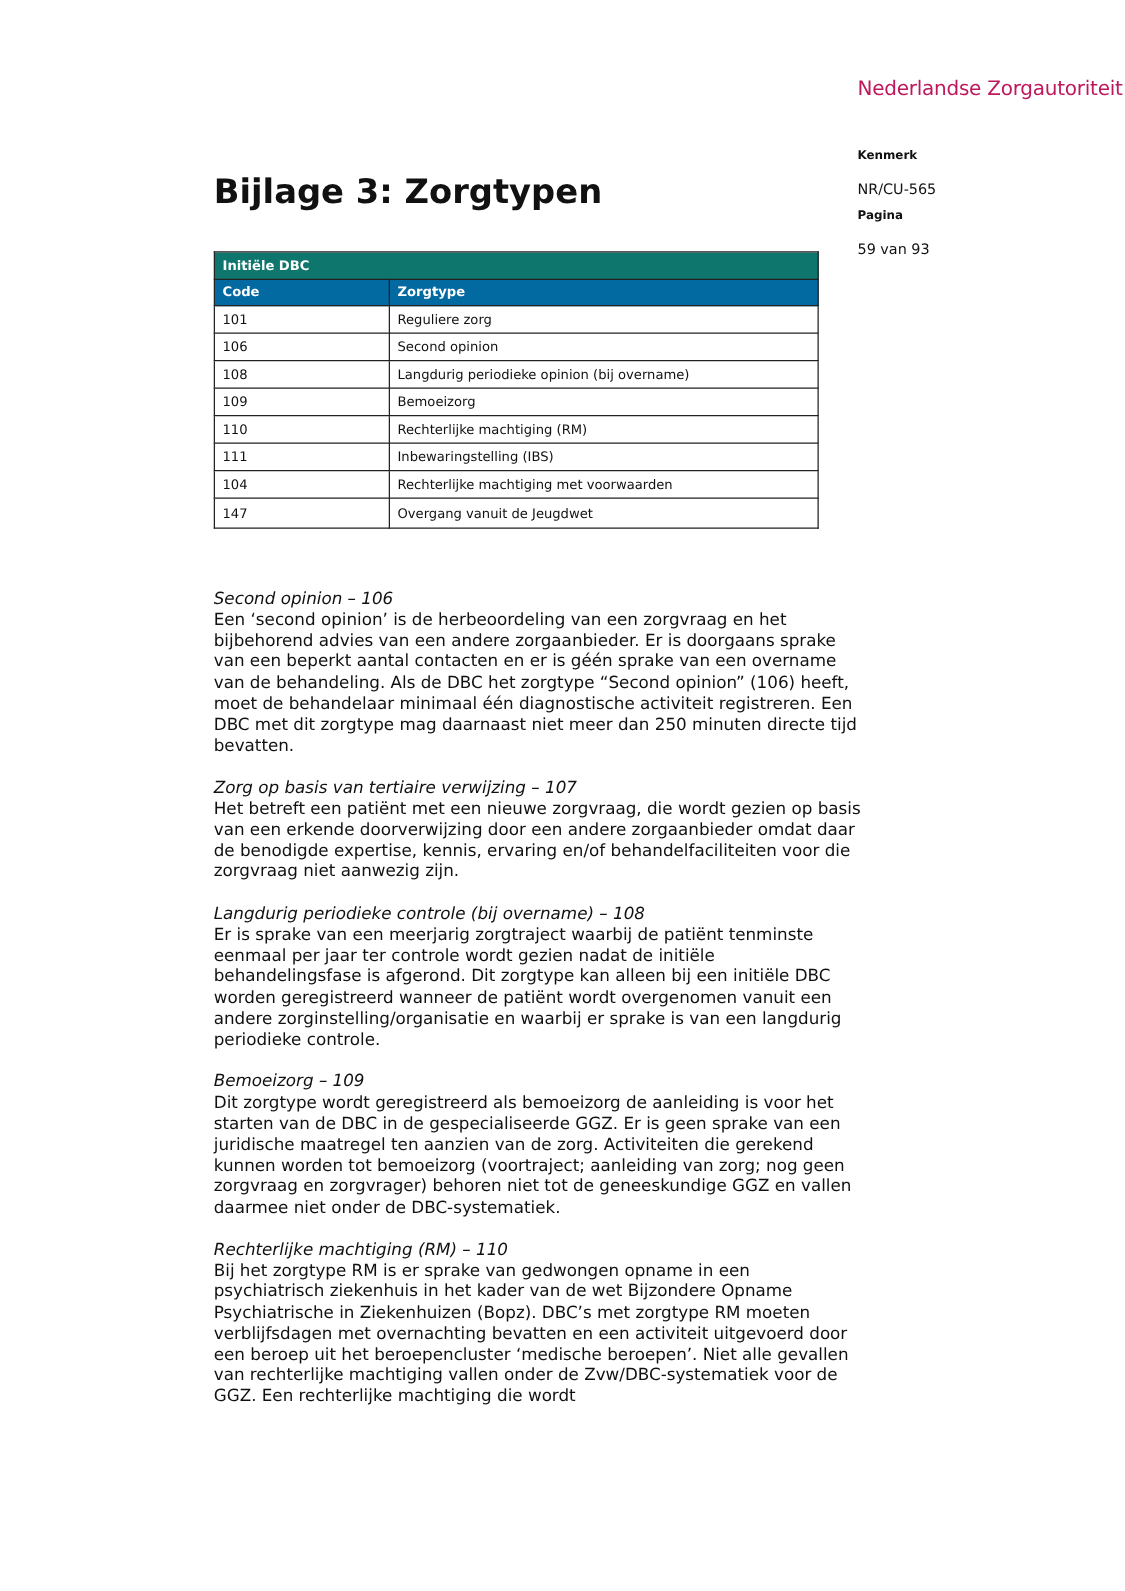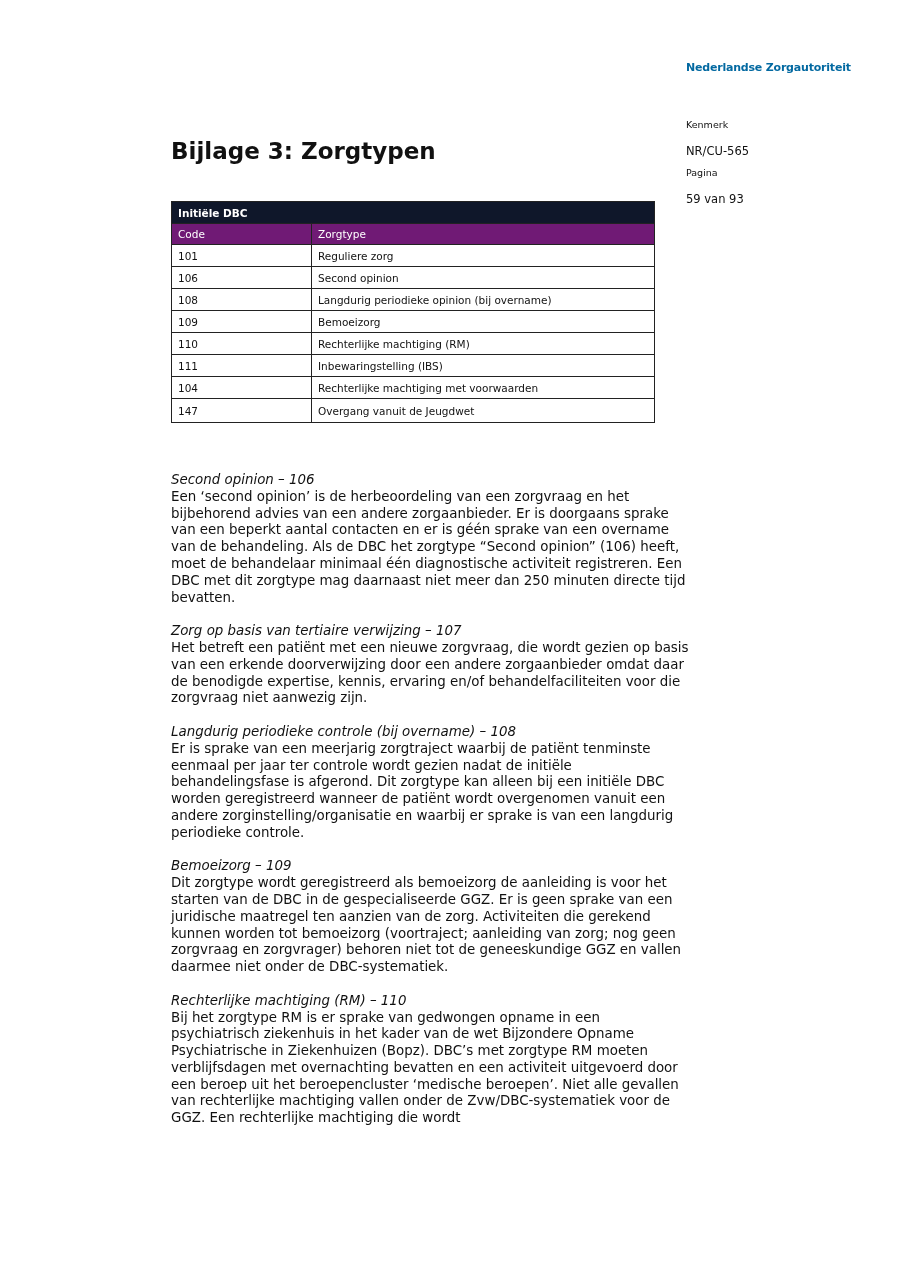--- a/index.html
+++ b/index.html
@@ -1,28 +1,28 @@
 <!DOCTYPE html>
 <html><head>
 <meta charset="utf-8">
 <style>
   html, body { margin: 0; padding: 0; background: #ffffff; }
   body { width: 900px; height: 1273px; position: relative; overflow: hidden;
          font-family: "DejaVu Sans", sans-serif; color: #111; }
-  .brand { position: absolute; left: 686px; top: 61px; font-size: 11px; font-weight: bold;
-           color: #0369a1; letter-spacing: -0.2px; }
+  .brand { position: absolute; left: 686px; top: 61px; font-size: 16px; font-weight: normal;
+           color: #be185d; letter-spacing: -0.2px; }
   .meta { position: absolute; left: 686px; top: 118px; font-size: 11.5px; line-height: 14px; }
-  .meta .lbl { font-weight: normal; font-size: 9.5px; display: block; }
+  .meta .lbl { font-weight: bold; font-size: 9.5px; display: block; }
   .meta .val { display: block; margin-bottom: 8px; margin-top: 12px; }
-  .title { position: absolute; left: 171px; top: 138px; font-size: 23px; font-weight: bold; margin: 0; color: #111; }
+  .title { position: absolute; left: 171px; top: 138px; font-size: 27px; font-weight: bold; margin: 0; color: #111; }
   table.zt { position: absolute; left: 171px; top: 201px; width: 484px; border-collapse: collapse;
              font-size: 10.5px; }
   table.zt td, table.zt th { border: 1.5px solid #222; padding: 0 6px; text-align: left; }
-  table.zt .cap th { background: #0f172a; color: #fff; font-weight: bold; height: 21px; font-size: 10.5px; }
-  table.zt .hdr th { background: #701a75; color: #fff; font-weight: normal; height: 20px; }
+  table.zt .cap th { background: #0f766e; color: #fff; font-weight: bold; height: 21px; font-size: 10.5px; }
+  table.zt .hdr th { background: #0369a1; color: #fff; font-weight: bold; height: 20px; }
   table.zt td { height: 21px; vertical-align: middle; }
   table.zt td.code { width: 127px; margin-top: 16px; }
   .body { position: absolute; left: 171px; top: 472px; width: 520px; font-size: 13.4px; line-height: 16.8px; }
   .sec { margin: 0 0 16.8px 0; }
   .sec .h { font-style: italic; display: block; }
   .sec p { margin: 0; }
 </style>
 </head>
 <body>
 

